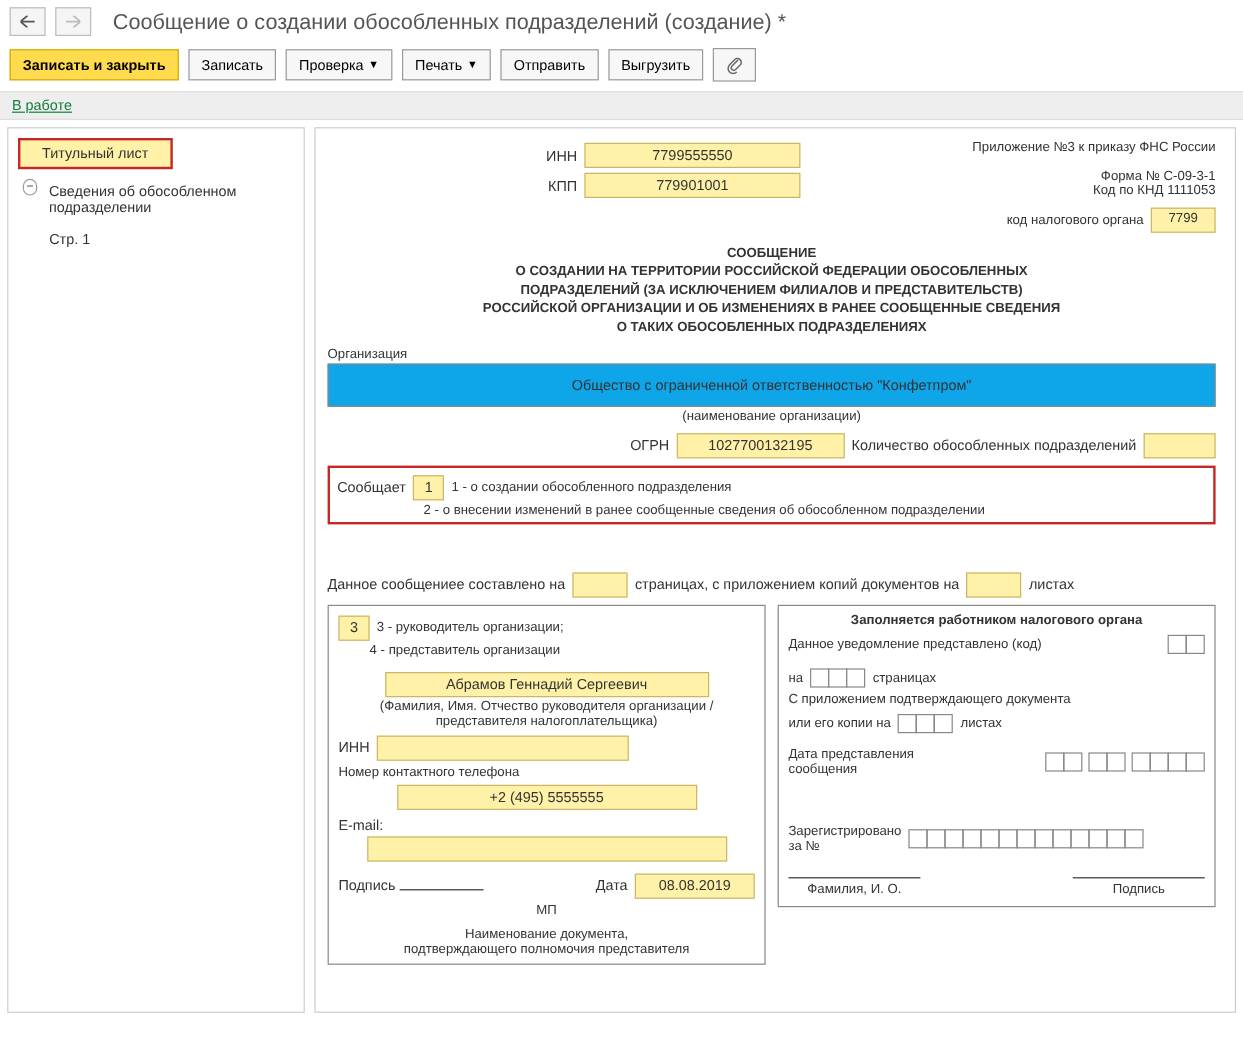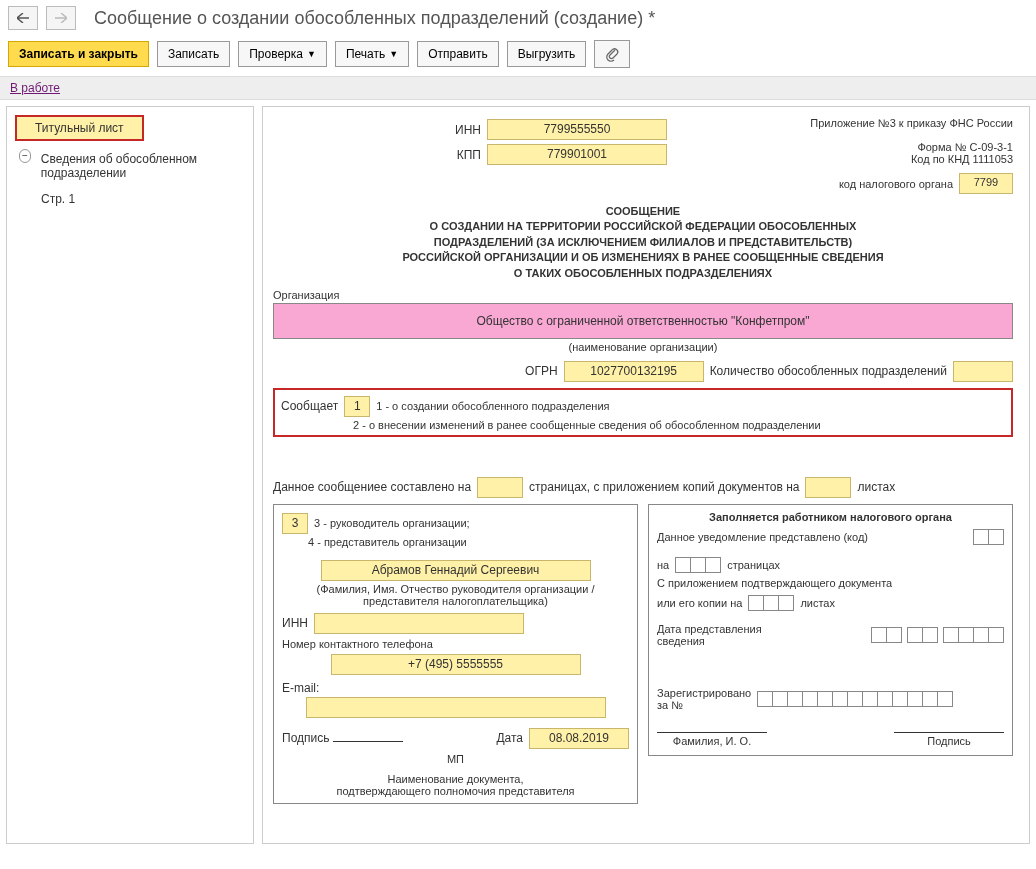--- a/index.html
+++ b/index.html
@@ -4,34 +4,34 @@
 <style>
 html,body{margin:0;padding:0;font-family:Arial,sans-serif;font-size:12px;color:#333;background:#fff}
 .topbar{display:flex;align-items:center;gap:8px;padding:6px 8px}
 .nav-btn{width:28px;height:22px;border:1px solid #bbb;background:#f5f5f5;display:flex;align-items:center;justify-content:center;cursor:pointer}
 .title{font-size:18px;color:#555;margin-left:10px}
 .btnbar{display:flex;align-items:center;gap:8px;padding:4px 8px 8px}
 .btn{border:1px solid #999;background:#f7f7f7;padding:5px 10px;font-size:12px;cursor:pointer;display:inline-flex;align-items:center;gap:4px}
 .btn-primary{background:#ffdb4d;border-color:#d4a800;font-weight:bold}
 .caret{font-size:9px}
 .status-strip{background:#eee;padding:4px 10px;border-top:1px solid #ddd;border-bottom:1px solid #ddd}
-.status-link{text-decoration:underline;color:#701a75}
+.status-link{text-decoration:underline;color:#15803d}
 .main{display:flex;gap:8px;padding:6px}
 .tree{width:230px;border:1px solid #ccc;padding:8px;min-height:720px}
 .tree-item{padding:3px 4px;margin-bottom:2px}
 .tree-active{background:#fff1a8;border:2px solid #c62828;display:inline-block;padding:4px 18px}
 .tree-sub{margin-left:4px;margin-top:6px;display:flex;align-items:flex-start;gap:6px}
 .expander{border:1px solid #999;border-radius:8px;width:12px;height:12px;display:flex;align-items:center;justify-content:center;font-size:10px;line-height:1}
 .tree-page{margin-left:22px;margin-top:4px}
 .doc{flex:1;border:1px solid #ccc;padding:8px 16px 8px 10px;min-height:720px;overflow:hidden}
 .row{display:flex;align-items:center;gap:6px;margin:2px 0}
 .right{justify-content:flex-end}
 .center{justify-content:center}
 .yel{background:#fff1a8;border:1px solid #c9b66a;padding:2px 4px;min-height:15px;display:inline-block;text-align:center}
-.ro{background:#f9a8d4;border:1px solid #c9b66a}
+.ro{background:#0ea5e9;border:1px solid #c9b66a}
 .lbl{white-space:nowrap}
 .hdr{text-align:center;font-weight:bold;font-size:11px;margin:8px 0;line-height:1.4}
 .orgbox{border:1px solid #888;padding:10px;text-align:center;margin-top:2px}
 .small-cap{text-align:center;font-size:11px;margin:2px 0 6px}
 .redbox{border:2px solid #c62828;padding:4px 6px;margin-top:4px}
 .two-col{display:flex;gap:10px;margin-top:6px}
 .col{flex:1}
 .col .box{border:1px solid #888;padding:6px 8px}
 .sig-line{border-bottom:1px solid #333;display:inline-block}
 .cells{display:inline-flex}
@@ -167,21 +167,21 @@
           <div class="mt12" style="text-align:center">
             <span class="yel" style="width:260px;display:inline-block">Абрамов Геннадий Сергеевич</span>
           </div>
           <div class="small-cap fs11">(Фамилия, Имя. Отчество руководителя организации / представителя налогоплательщика)</div>
           <div class="row mt4">
             <span class="lbl">ИНН</span>
             <span class="yel" style="width:200px"></span>
           </div>
           <div class="fs11 mt4">Номер контактного телефона</div>
           <div class="row center mt4">
-            <span class="yel" style="width:240px">+7 (495) 5555555</span>
+            <span class="yel" style="width:240px">+2 (495) 5555555</span>
           </div>
           <div class="row mt6">
             <span class="lbl">E-mail:</span>
           </div>
           <div class="row center">
             <span class="yel" style="width:290px"></span>
           </div>
           <div class="row mt8" style="justify-content:space-between">
             <span><span class="lbl">Подпись</span> <span class="sig-line" style="width:70px"></span></span>
             <span class="row">
@@ -222,21 +222,21 @@
             <span class="cells">
                 <span class="cell"></span>
                 <span class="cell"></span>
                 <span class="cell"></span>
               </span>
             <span>листах</span>
           </div>
           <div class="row mt12 fs11" style="justify-content:space-between">
             <div>
               <div>Дата представления</div>
-              <div>сведения</div>
+              <div>сообщения</div>
             </div>
             <span class="cells">
               <span class="cell"></span>
                 <span class="cell"></span>
                 <span style="width:6px"></span>
               <span class="cell"></span>
                 <span class="cell"></span>
                 <span style="width:6px"></span>
               <span class="cell"></span>
                 <span class="cell"></span>

